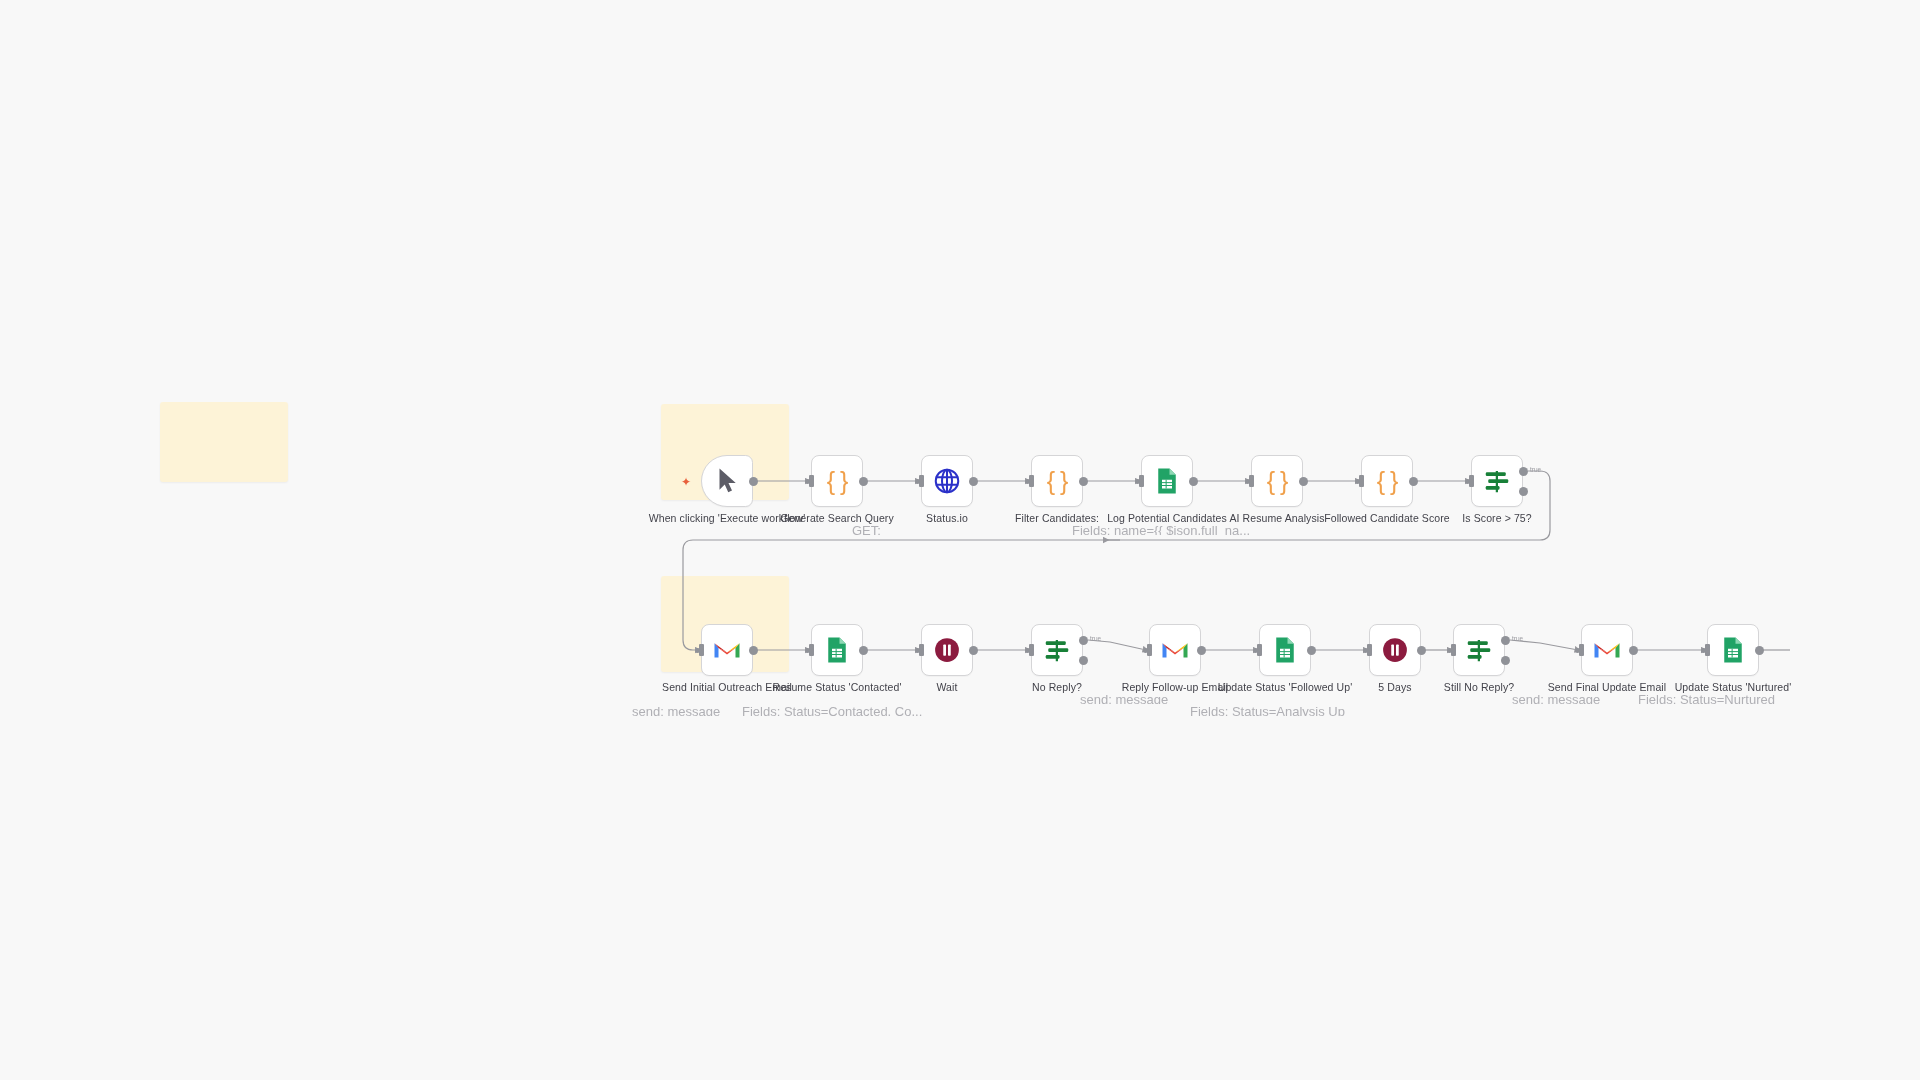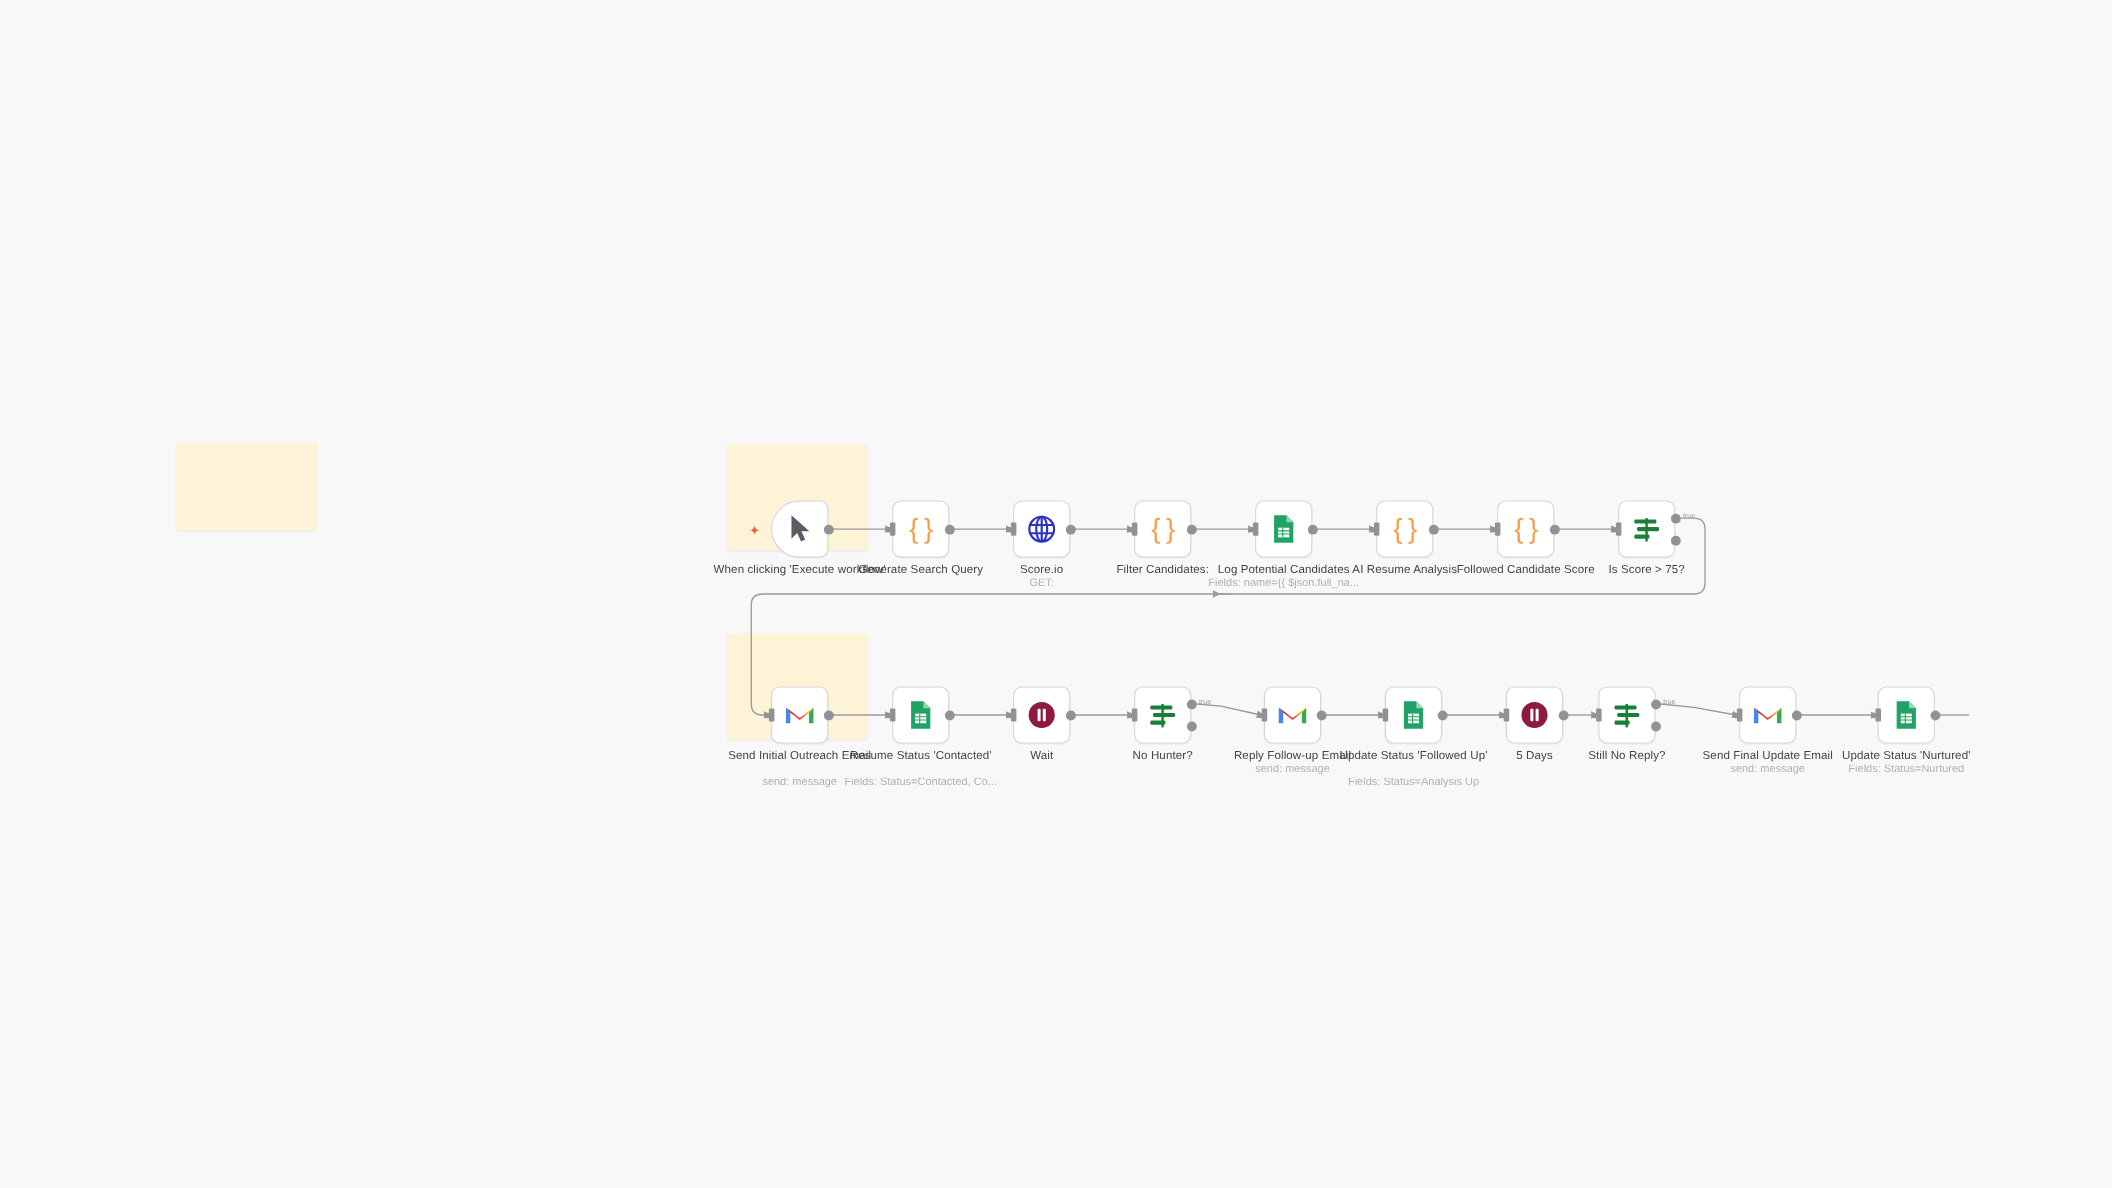--- a/index.html
+++ b/index.html
@@ -68,22 +68,21 @@
     text-align: center;
     font-size: 10.5px;
     line-height: 12px;
     color: #42424a;
     letter-spacing: 0.1px;
   }
   .node-sub {
     position: absolute;
     left: -95px;
     width: 190px;
-    text-align: center;
-    font-size: 10px;
+    font-size: 13px;
     line-height: 9px;
     color: #b0b0b5;
     white-space: nowrap;
     overflow: hidden;
     text-overflow: ellipsis;
   }
   .node-sub.one  { top: 45px; }
   .node-sub.two  { top: 57px; }
 
   
@@ -210,21 +209,21 @@
   <div class="node" style="left:947px; top:481px;">
     <div class="node-box">
       <svg class="icon" viewBox="0 0 24 24" fill="none" stroke="#2b31c9" stroke-width="1.6">
         <circle cx="12" cy="12" r="9"></circle>
         <ellipse cx="12" cy="12" rx="4" ry="9"></ellipse>
         <path d="M3 9 H21 M3 15 H21 M12 3 V21"></path>
       </svg>
     </div>
     <div class="plug" style="left:-26px; top:0;"></div>
     <div class="dot" style="left:26px; top:0;"></div>
-    <div class="node-label">Score.io</div>
+    <div class="node-label">Status.io</div>
     <div class="node-sub one">GET:</div>
   </div>
 
   <div class="node" style="left:1057px; top:481px;">
     <div class="node-box">
       <span class="code-icon">{&nbsp;}</span>
     </div>
     <div class="plug" style="left:-26px; top:0;"></div>
     <div class="dot" style="left:26px; top:0;"></div>
     <div class="node-label">Filter Candidates:</div>
@@ -330,21 +329,21 @@
         <rect x="3" y="5" width="16" height="3" rx="1" fill="#188038"></rect>
         <rect x="5" y="10.5" width="16" height="3" rx="1" fill="#188038"></rect>
         <rect x="3" y="16" width="11" height="3" rx="1" fill="#188038"></rect>
         <rect x="11" y="4" width="1.8" height="17" fill="#188038"></rect>
       </svg>
     </div>
     <div class="plug" style="left:-26px; top:0;"></div>
     <div class="dot" style="left:26px; top:-10px;"></div>
     <div class="dot" style="left:26px; top:10px;"></div>
     <span class="branch-label" style="left:33px; top:-15px;">true</span>
-    <div class="node-label">No Hunter?</div>
+    <div class="node-label">No Reply?</div>
   </div>
 
   <div class="node" style="left:1175px; top:650px;">
     <div class="node-box">
       <svg class="icon" viewBox="0 0 24 18">
         <path d="M2 3.6 v11.4 h3.2 V7.4 z" fill="#4285f4"></path>
         <path d="M18.8 7.4 V15 H22 V3.6 z" fill="#34a853"></path>
         <path d="M2 3.6 L12 11 L5.2 7.4 z" fill="#c5221f"></path>
         <path d="M22 3.6 L12 11 L18.8 7.4 z" fill="#fbbc04"></path>
         <path d="M5.2 7.4 L12 12.6 L18.8 7.4 L12 11 z" fill="#ea4335"></path>

